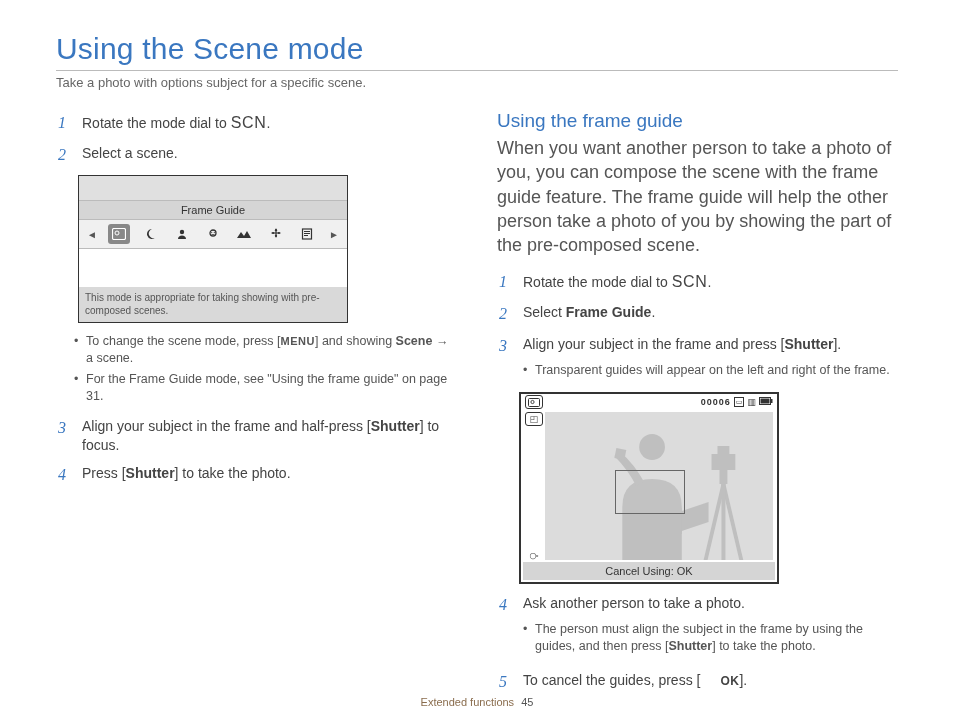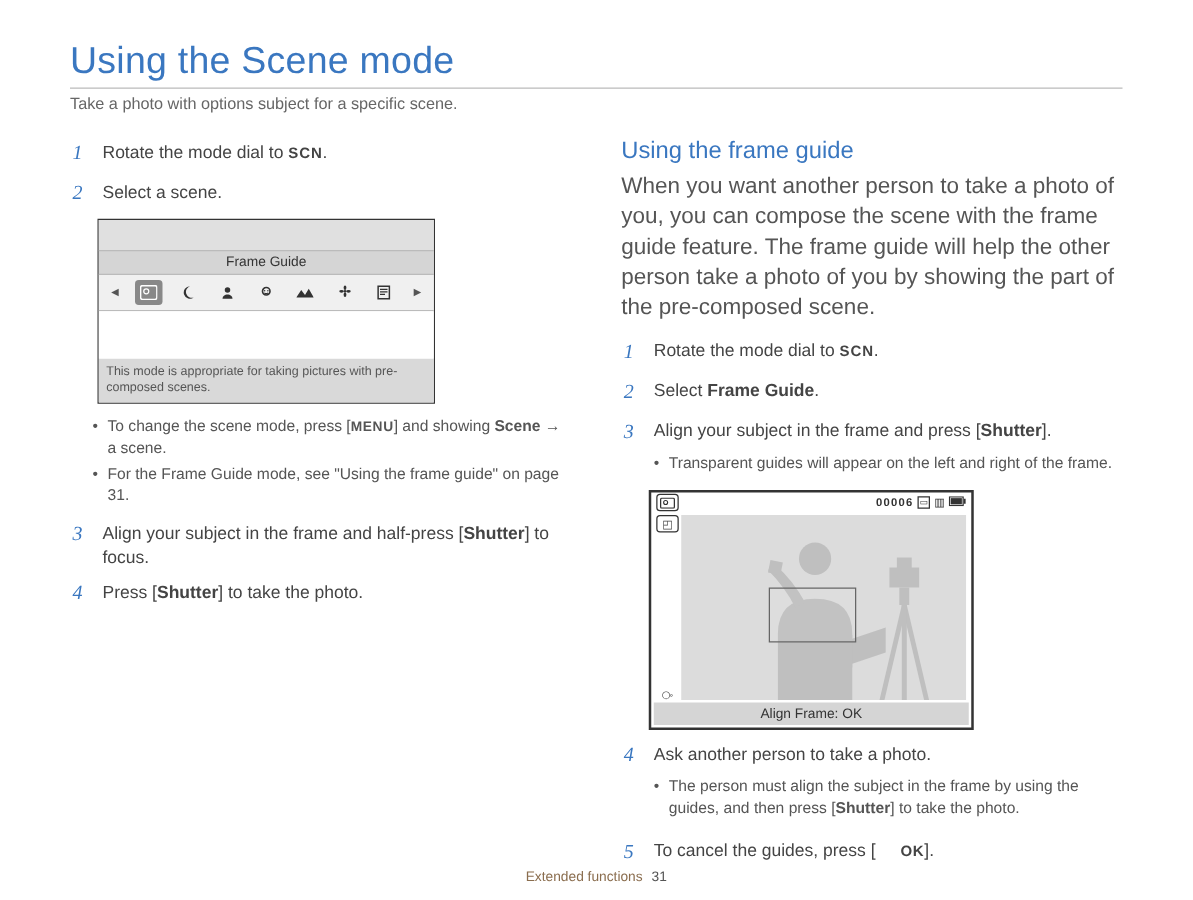--- a/index.html
+++ b/index.html
@@ -43,23 +43,23 @@
   .step-num {
     color: #3a77c0;
     font-style: italic;
     font-weight: 400;
     font-size: 16px;
     flex: 0 0 14px;
     font-family: Georgia, serif;
   }
   .step-body { flex: 1; }
   .icon-scn {
-    font-weight: 700;
+    font-weight: 400;
     font-family: Arial, sans-serif;
-    font-size: 12px;
+    font-size: 16px;
     letter-spacing: 0.7px;
   }
   .icon-menu {
     font-weight: 700;
     font-size: 11px;
     letter-spacing: 0.5px;
     text-align: center;
   }
   .icon-ok {
     font-weight: 700;
@@ -297,21 +297,21 @@
             <svg width="12" height="12" viewBox="0 0 12 12">
                 <rect x="1.5" y="1" width="9" height="10" fill="none" stroke="#333" stroke-width="1.2"></rect>
                 <line x1="3" y1="3.5" x2="9" y2="3.5" stroke="#333" stroke-width="1"></line>
                 <line x1="3" y1="5.5" x2="9" y2="5.5" stroke="#333" stroke-width="1"></line>
                 <line x1="3" y1="7.5" x2="7" y2="7.5" stroke="#333" stroke-width="1"></line>
               </svg>
           </span>
           <span class="nav">►</span>
         </div>
         <div class="ds-gap"></div>
-        <div class="ds-desc">This mode is appropriate for taking pictures with pre-composed scenes.</div>
+        <div class="ds-desc">This mode is appropriate for taking showing with pre-composed scenes.</div>
       </div>
 
       <ul class="sub-bullets">
         <li>
           <span>To change the scene mode, press [</span><span class="icon-menu">MENU</span><span>] and showing </span><span class="bold">Scene</span><span class="arrow"> → </span><span>a scene.</span>
         </li>
         <li>For the Frame Guide mode, see "Using the frame guide" on page 31.</li>
       </ul>
 
       <div class="step">
@@ -404,21 +404,21 @@
                 <path d="M200 148 l-18 -76 l-4 0 l18 76 z"></path>
                 <path d="M178 148 l0 -76 l4 0 l0 76 z"></path>
 
                 <path d="M135 100 l30 -10 l0 20 l-30 10 z"></path>
                 <path d="M118 96 l20 0 l0 26 l-20 0 z"></path>
               </g>
             </svg>
           </div>
           <div class="focus-rect"></div>
         </div>
-        <div class="fs-bottom">Align Frame: OK</div>
+        <div class="fs-bottom">Cancel Using: OK</div>
       </div>
 
       <div class="step" style="margin-bottom:2px;">
         <div class="step-num">4</div>
         <div class="step-body">
           <span>Ask another person to take a photo.</span>
           <ul class="sub-bullets" style="margin-left:0;">
             <li>
               <span>The person must align the subject in the frame by using the guides, and then press [</span><span class="bold">Shutter</span><span>] to take the photo.</span>
             </li>
@@ -432,14 +432,14 @@
           <span>To cancel the guides, press [</span><span class="icon-ok">OK</span><span>].</span>
         </div>
       </div>
 
     </div>
   </div>
 </div>
 
 <div class="footer">
   <span>Extended functions</span>
-  <span class="pg">31</span>
+  <span class="pg">45</span>
 </div>
 
 </body></html>

